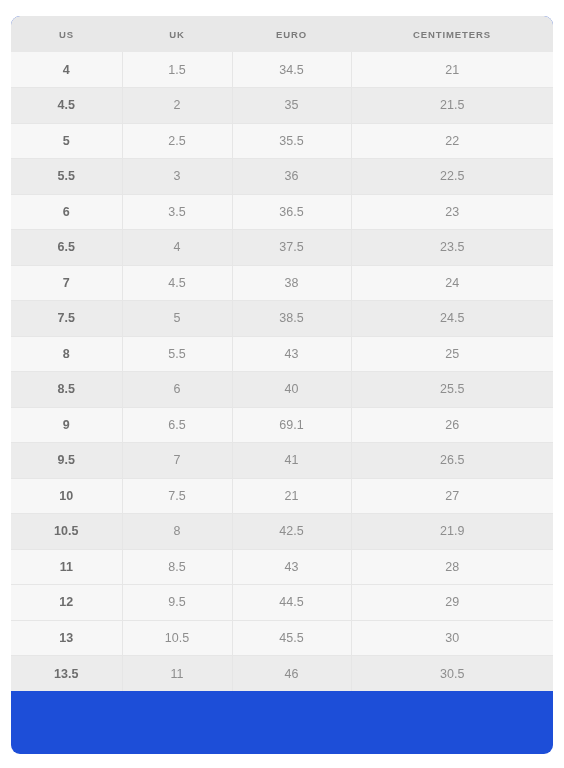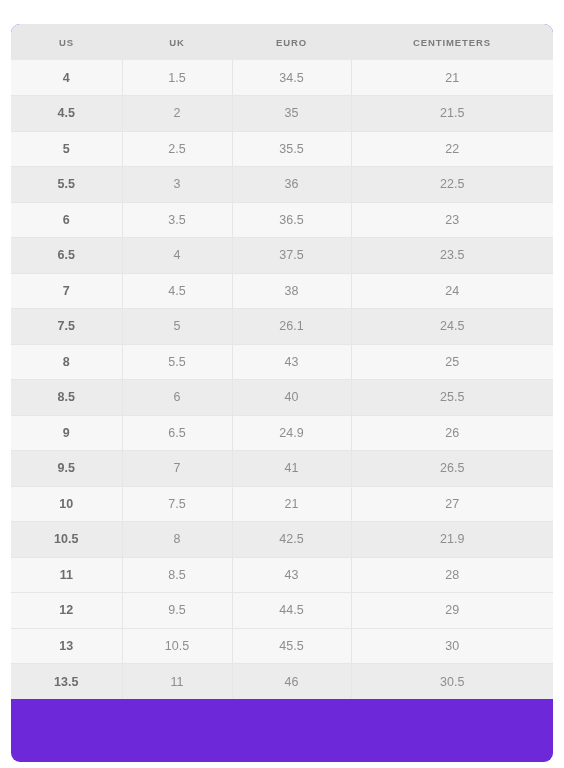--- a/index.html
+++ b/index.html
@@ -12,24 +12,24 @@
     height: 768px;
     background: #ffffff;
     font-family: "Liberation Sans", sans-serif;
     -webkit-font-smoothing: antialiased;
     overflow: hidden;
   }
 
   .size-chart-card {
     position: absolute;
     left: 11px;
-    top: 24px;
+    top: 16px;
     width: 542px;
     height: 738px;
-    background: #6d28d9;
+    background: #1d4ed8;
     border-radius: 9px;
     box-sizing: border-box;
     overflow: hidden;
   }
 
   .size-table {
     width: 100%;
     border-collapse: collapse;
     table-layout: fixed;
   }
@@ -145,39 +145,39 @@
         </tr>
         <tr class="row-odd">
           <td class="cell-us">7</td>
           <td class="cell-uk">4.5</td>
           <td class="cell-euro">38</td>
           <td class="cell-cm">24</td>
         </tr>
         <tr class="row-even">
           <td class="cell-us">7.5</td>
           <td class="cell-uk">5</td>
-          <td class="cell-euro">26.1</td>
+          <td class="cell-euro">38.5</td>
           <td class="cell-cm">24.5</td>
         </tr>
         <tr class="row-odd">
           <td class="cell-us">8</td>
           <td class="cell-uk">5.5</td>
           <td class="cell-euro">43</td>
           <td class="cell-cm">25</td>
         </tr>
         <tr class="row-even">
           <td class="cell-us">8.5</td>
           <td class="cell-uk">6</td>
           <td class="cell-euro">40</td>
           <td class="cell-cm">25.5</td>
         </tr>
         <tr class="row-odd">
           <td class="cell-us">9</td>
           <td class="cell-uk">6.5</td>
-          <td class="cell-euro">24.9</td>
+          <td class="cell-euro">69.1</td>
           <td class="cell-cm">26</td>
         </tr>
         <tr class="row-even">
           <td class="cell-us">9.5</td>
           <td class="cell-uk">7</td>
           <td class="cell-euro">41</td>
           <td class="cell-cm">26.5</td>
         </tr>
         <tr class="row-odd">
           <td class="cell-us">10</td>

